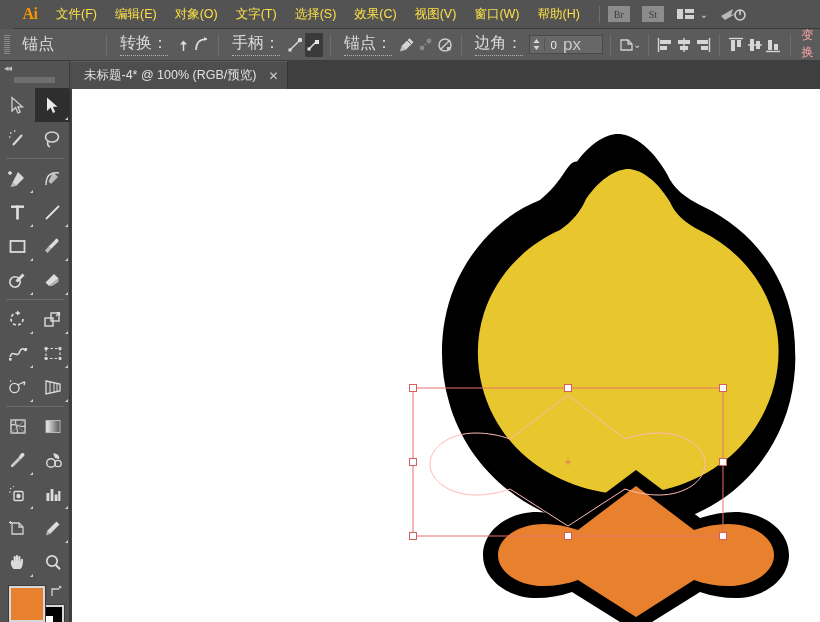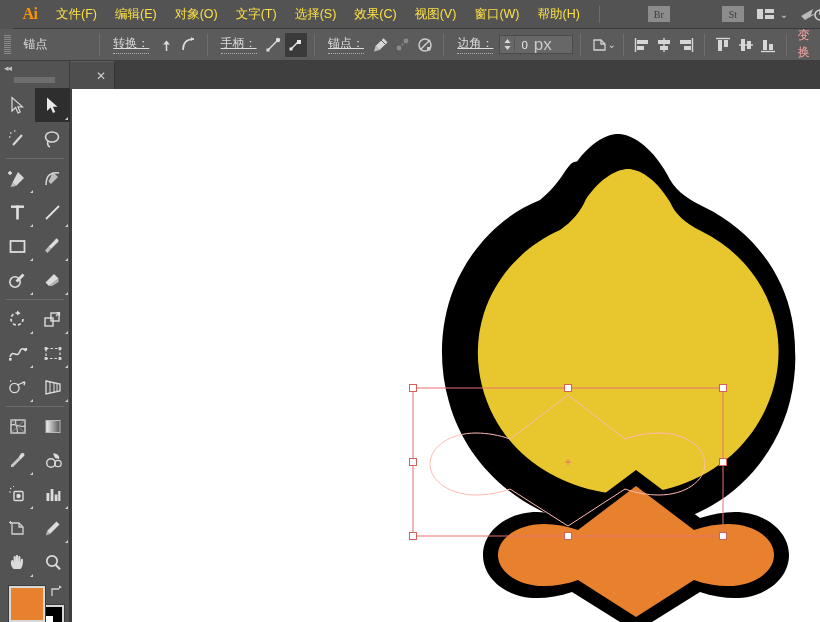--- a/index.html
+++ b/index.html
@@ -27,38 +27,38 @@
   .menu-item {
     padding: 0 9px; height: 29px; line-height: 29px;
     color: #fde047; font-size: 12.5px; white-space: nowrap; cursor: default;
   }
   .menu-sep {
     width: 1px; height: 17px; background: #6e6e6e; margin: 0 8px 0 10px;
   }
   .badge-btn {
     width: 22px; height: 16px; background: #8c8c8c; color: #3b3b3b;
     font-size: 10px; display: flex; align-items: center; justify-content: center;
-    margin-right: 12px; font-family: "Liberation Serif", serif; margin-left: 40px;
+    margin-right: 12px; font-family: "Liberation Serif", serif;
   }
   .arrange-icon { display: flex; align-items: center; gap: 4px; margin-right: 4px;}
   .chev { color: #cfcfcf; font-size: 10px; }
   .cc-icon { margin-left: 8px; display: flex; align-items: center; }
 
   
   .optbar {
     position: absolute; left: 0; top: 29px; width: 820px; height: 32px;
     background: #5b5b5b; display: flex; align-items: center;
     border-bottom: 1px solid #3d3d3d;
   }
   .grip {
     width: 8px; height: 20px; margin: 0 6px 0 4px;
     background: repeating-linear-gradient(to bottom,#8a8a8a 0 1px,transparent 1px 2px);
   }
-  .opt-label { color: #dcdcdc; font-size: 12px; margin: 0 6px; white-space: nowrap; }
-  .opt-label.dotted { border-bottom: 1px dotted #b0b0b0; padding-bottom: 1px; text-decoration: underline; }
+  .opt-label { color: #dcdcdc; font-size: 16px; margin: 0 6px; white-space: nowrap; }
+  .opt-label.dotted { border-bottom: 1px dotted #b0b0b0; padding-bottom: 1px; }
   .vsep { width: 1px; height: 22px; background: #6d6d6d; margin: 0 7px; }
   .ibtn {
     width: 24px; height: 24px; display: flex; align-items: center;
     justify-content: center; border-radius: 1px;
   }
   .ibtn.on { background: #3a3a3a; }
   .ibtn.dim svg { opacity: 0.38; }
   .numfield {
     display: flex; align-items: center; height: 19px; background: #676767;
     border: 1px solid #4a4a4a; min-width: 74px;
@@ -326,20 +326,21 @@
     </div>
 
     <div class="vsep"></div>
 
     <div class="xform-btn">变换</div>
   </div>
 
   <div class="tabbar">
     <div class="tabbar-left"></div>
     <div class="doctab">
+      <span class="doctab-title">未标题-4* @ 100% (RGB/预览)</span>
       <span class="tab-close">✕</span>
     </div>
   </div>
 
   <div class="toolpanel">
     <div class="tp-header">
       <span class="tp-collapse">◂◂</span>
     </div>
     <div class="tp-grip"></div>
 

